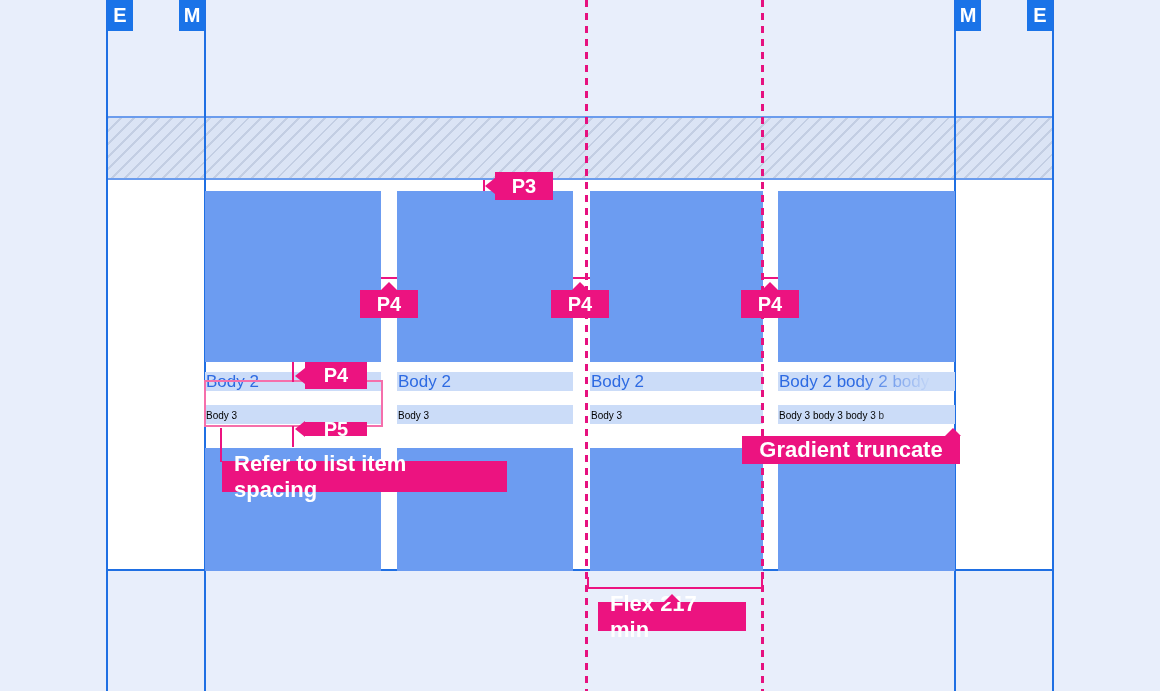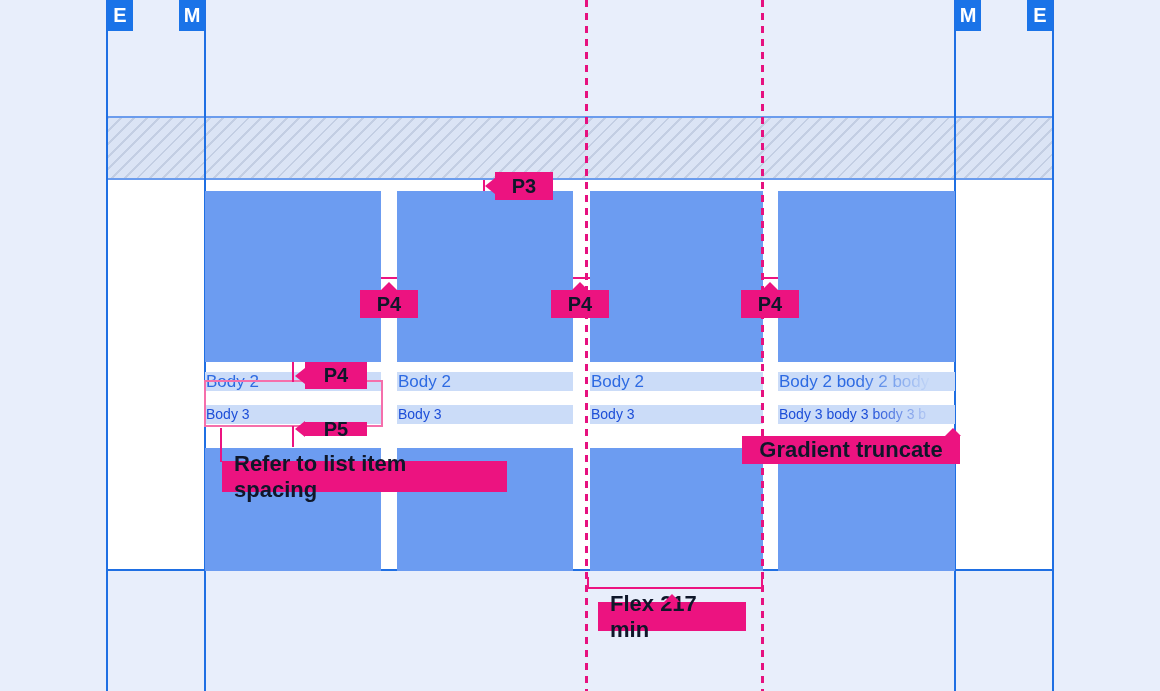--- a/index.html
+++ b/index.html
@@ -45,40 +45,40 @@
   .c1{left:205px;width:176px}.c2{left:397px;width:176px}
   .c3{left:590px;width:173px}.c4{left:778px;width:177px}
   .row1{top:191px;height:171px}.row2{top:448px;height:123px}
   
   .band{
     position:absolute;height:19px;background:#cbdcf8;
     overflow:hidden;white-space:nowrap;z-index:4;
   }
   .band1{top:372px}.band2{top:405px}
   .t1{font-size:17px;line-height:19px;color:#2d6ae2;padding-left:1px;}
-  .t2{font-size:14px;line-height:19px;color:#1d4ed8;padding-left:1px;}
+  .t2{font-size:10px;line-height:19px;color:#000000;padding-left:1px;}
   .fade{position:absolute;top:0;right:0;bottom:0;
     background:linear-gradient(90deg,rgba(203,220,248,0) 0%,#cbdcf8 78%);}
   .fade-a{width:100px}.fade-b{width:85px}
   
   .text-outline{
     position:absolute;left:204px;top:380px;width:179px;height:47px;
     box-sizing:border-box;border:2px solid #f56fab;z-index:5;background:transparent;
   }
   
   .dashline{
     position:absolute;top:0;height:691px;width:3px;z-index:6;
     background:repeating-linear-gradient(180deg,#e6117f 0 7px,transparent 7px 13px);
   }
   .dl-1{left:585px}.dl-2{left:761px}
   
   .tick{position:absolute;background:#ec1380;z-index:7;}
   
   .tag{
-    position:absolute;background:#ec1380;color:#0f172a;font-weight:bold;
+    position:absolute;background:#ec1380;color:#ffffff;font-weight:bold;
     display:flex;align-items:center;justify-content:center;z-index:9;
   }
   .tag-sm{width:58px;height:28px;font-size:20px;}
   .tag-lg{height:31px;font-size:22px;padding:0 12px;box-sizing:border-box;}
   .arrow-left{
     position:absolute;left:-10px;top:50%;margin-top:-8px;width:0;height:0;
     border-top:8px solid transparent;border-bottom:8px solid transparent;
     border-right:10px solid #ec1380;
   }
   .arrow-up{

